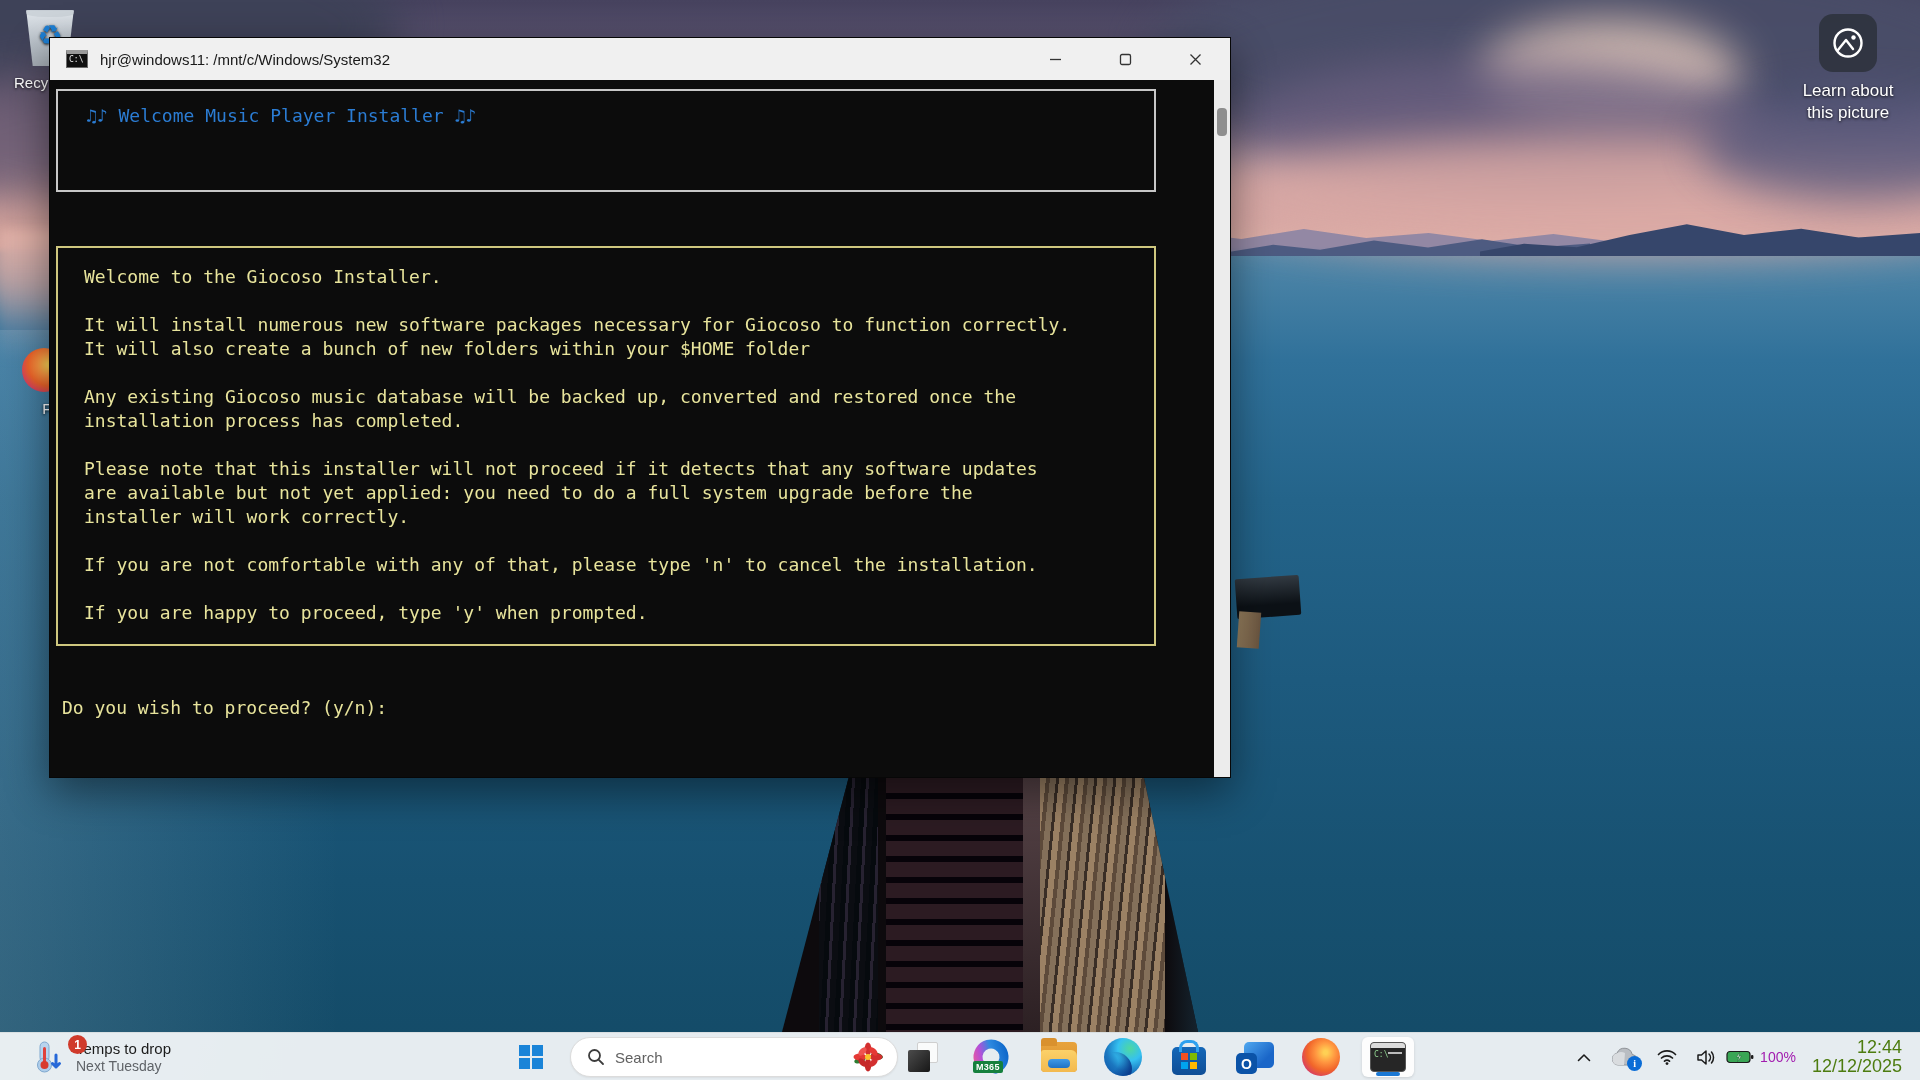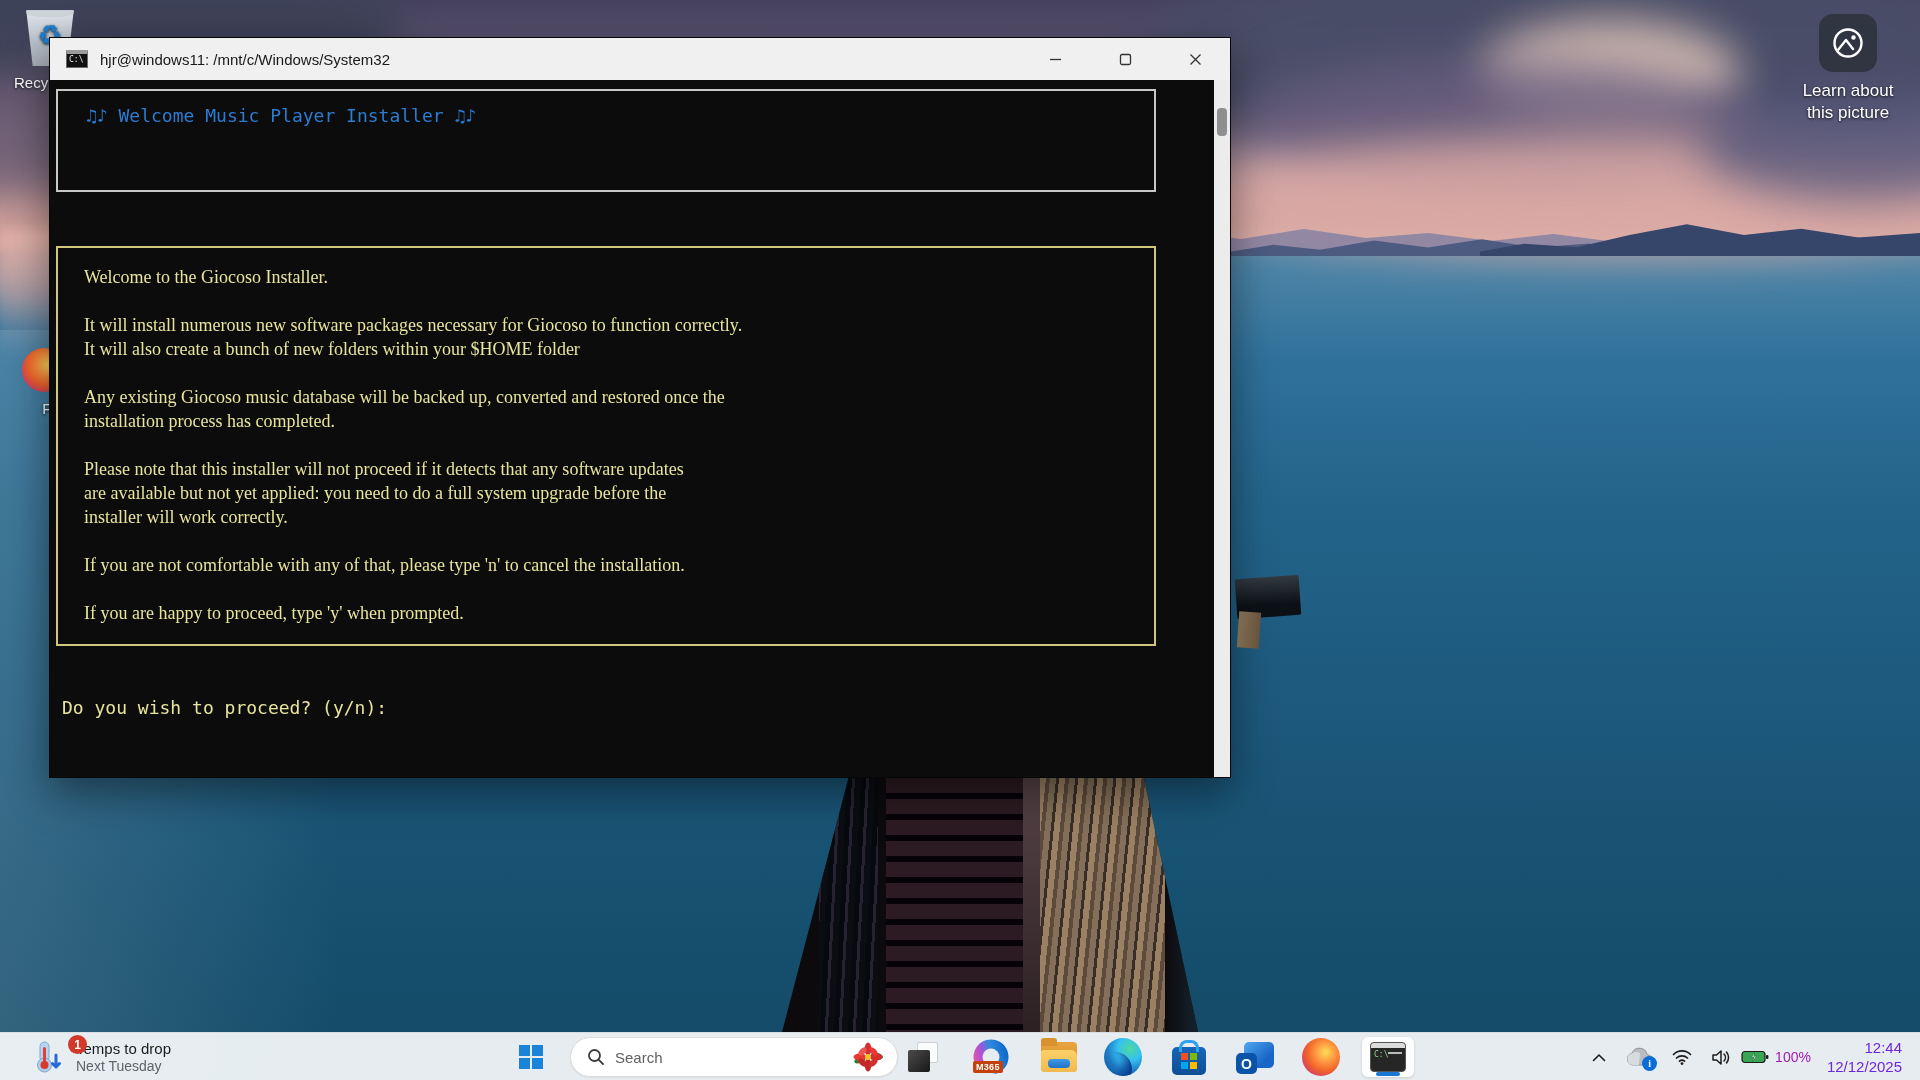--- a/index.html
+++ b/index.html
@@ -96,21 +96,21 @@
   .run-pill { position:absolute; left:50%; transform:translateX(-50%); bottom:1px; width:24px; height:4px;
     border-radius:2px; background:#1a78d4; }
   
   .tv-wrap { position:relative; width:30px; height:30px; }
   .tv-back { position:absolute; right:0; top:0; width:21px; height:21px; background:rgba(252,252,252,0.92);
     border:1px solid #cfcfcf; border-radius:2px; }
   .tv-front { position:absolute; left:0; bottom:0; width:22px; height:22px; border-radius:2px;
     background:linear-gradient(135deg,#4c4c4c,#171717); }
   
   .m365-wrap { position:relative; width:38px; height:38px; }
-  .m365-badge { position:absolute; left:1px; bottom:3px; background:#c2410c; color:#fff; font-size:9px; font-weight:bold;
+  .m365-badge { position:absolute; left:1px; bottom:3px; background:#15803d; color:#fff; font-size:9px; font-weight:bold;
     padding:1px 3px; border-radius:2px; letter-spacing:0.3px; }
   
   .folder { position:relative; width:36px; height:30px; }
   .folder .back { position:absolute; inset:0; background:linear-gradient(180deg,#e8a33d,#d9912e); border-radius:4px; }
   .folder .back:before { content:""; position:absolute; left:0; top:-4px; width:16px; height:8px; background:#d9912e;
     border-radius:3px 3px 0 0; }
   .folder .front { position:absolute; left:0; bottom:0; width:100%; height:22px; border-radius:3px 6px 4px 4px;
     background:linear-gradient(180deg,#fbd169,#f3b94e); }
   .folder .blue { position:absolute; left:7px; bottom:4px; width:22px; height:9px; border-radius:4px;
     background:linear-gradient(180deg,#3f9ae8,#1f72c4); }
@@ -137,21 +137,21 @@
   .term-ic { position:relative; width:36px; height:30px; border-radius:4px; background:#262626;
     border:1px solid #555; overflow:hidden; }
   .term-ic .bar { height:5px; background:#dcdcdc; }
   .term-ic .cmd { color:#8fd08f; font-family:"DejaVu Sans Mono", monospace; font-size:8px; padding:2px 0 0 3px; }
   .term-ic .line { position:absolute; right:3px; top:9px; width:14px; height:2px; background:#bbb; }
 
   
   .tray { position:absolute; right:0; top:0; height:48px; display:flex; align-items:center; }
   .tray-item { display:flex; align-items:center; justify-content:center; height:40px; border-radius:6px; }
   .pct { font-size:14px; color:#a21caf; margin-left:6px; }
-  .clock { text-align:right; font-size:15px; color:#6d28d9; line-height:19px; margin:0 18px 0 16px; }
+  .clock { text-align:right; font-size:18px; color:#4d7c0f; line-height:19px; margin:0 18px 0 16px; }
   .cloud-ic { position:relative; width:30px; height:22px; }
   .info-dot { position:absolute; right:-2px; bottom:-3px; width:15px; height:15px; border-radius:50%; background:#0a6cd6;
     color:#fff; font-size:10px; font-weight:bold; font-family:"Liberation Serif", serif; display:flex; align-items:center; justify-content:center; }
 </style>
 </head>
 <body>
 
 <div class="wallpaper">
   <div class="cloud" style="left:-120px; top:-70px; width:520px; height:190px; background:#3e4258; opacity:.95;"></div>
   <div class="cloud" style="left:-80px; top:70px; width:280px; height:150px; background:#6d5c72; opacity:.8;"></div>
@@ -229,21 +229,21 @@
           </svg>
       </div>
     </div>
   </div>
 
   <div class="term-content">
     <div class="hdr-box" style="color:#2b7cd3;">
       <div>♫♪ Welcome Music Player Installer ♫♪</div>
     </div>
 
-    <div class="welcome-box" style="color:#e8e49c;font-family:Liberation Serif, serif;">
+    <div class="welcome-box" style="color:#e8e49c;">
       <pre>Welcome to the Giocoso Installer.
 
 It will install numerous new software packages necessary for Giocoso to function correctly.
 It will also create a bunch of new folders within your $HOME folder
 
 Any existing Giocoso music database will be backed up, converted and restored once the
 installation process has completed.
 
 Please note that this installer will not proceed if it detects that any software updates
 are available but not yet applied: you need to do a full system upgrade before the

